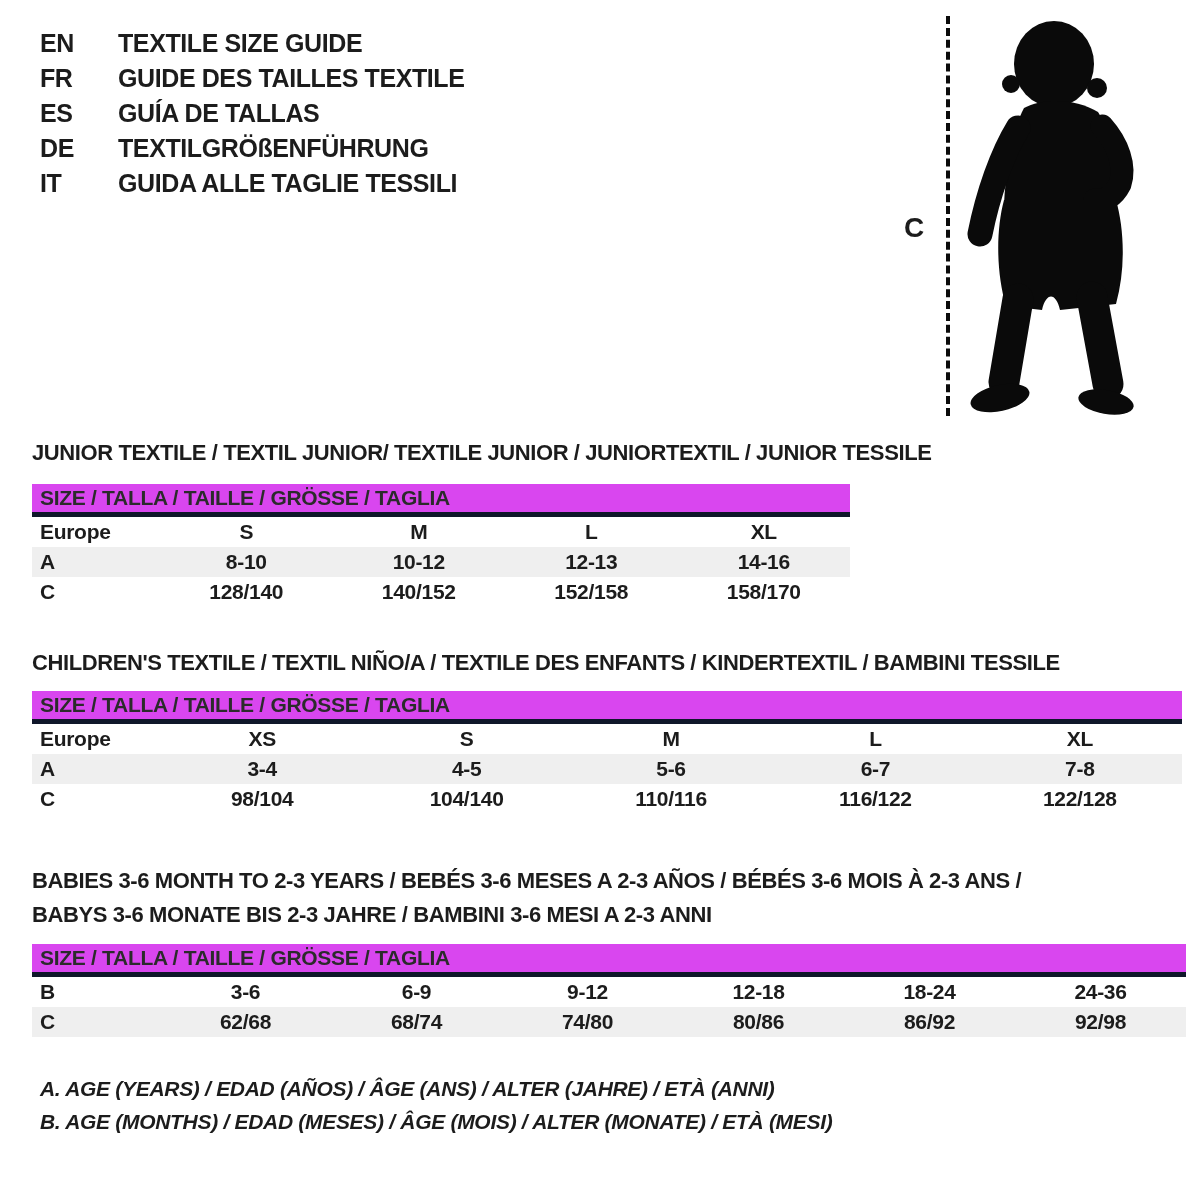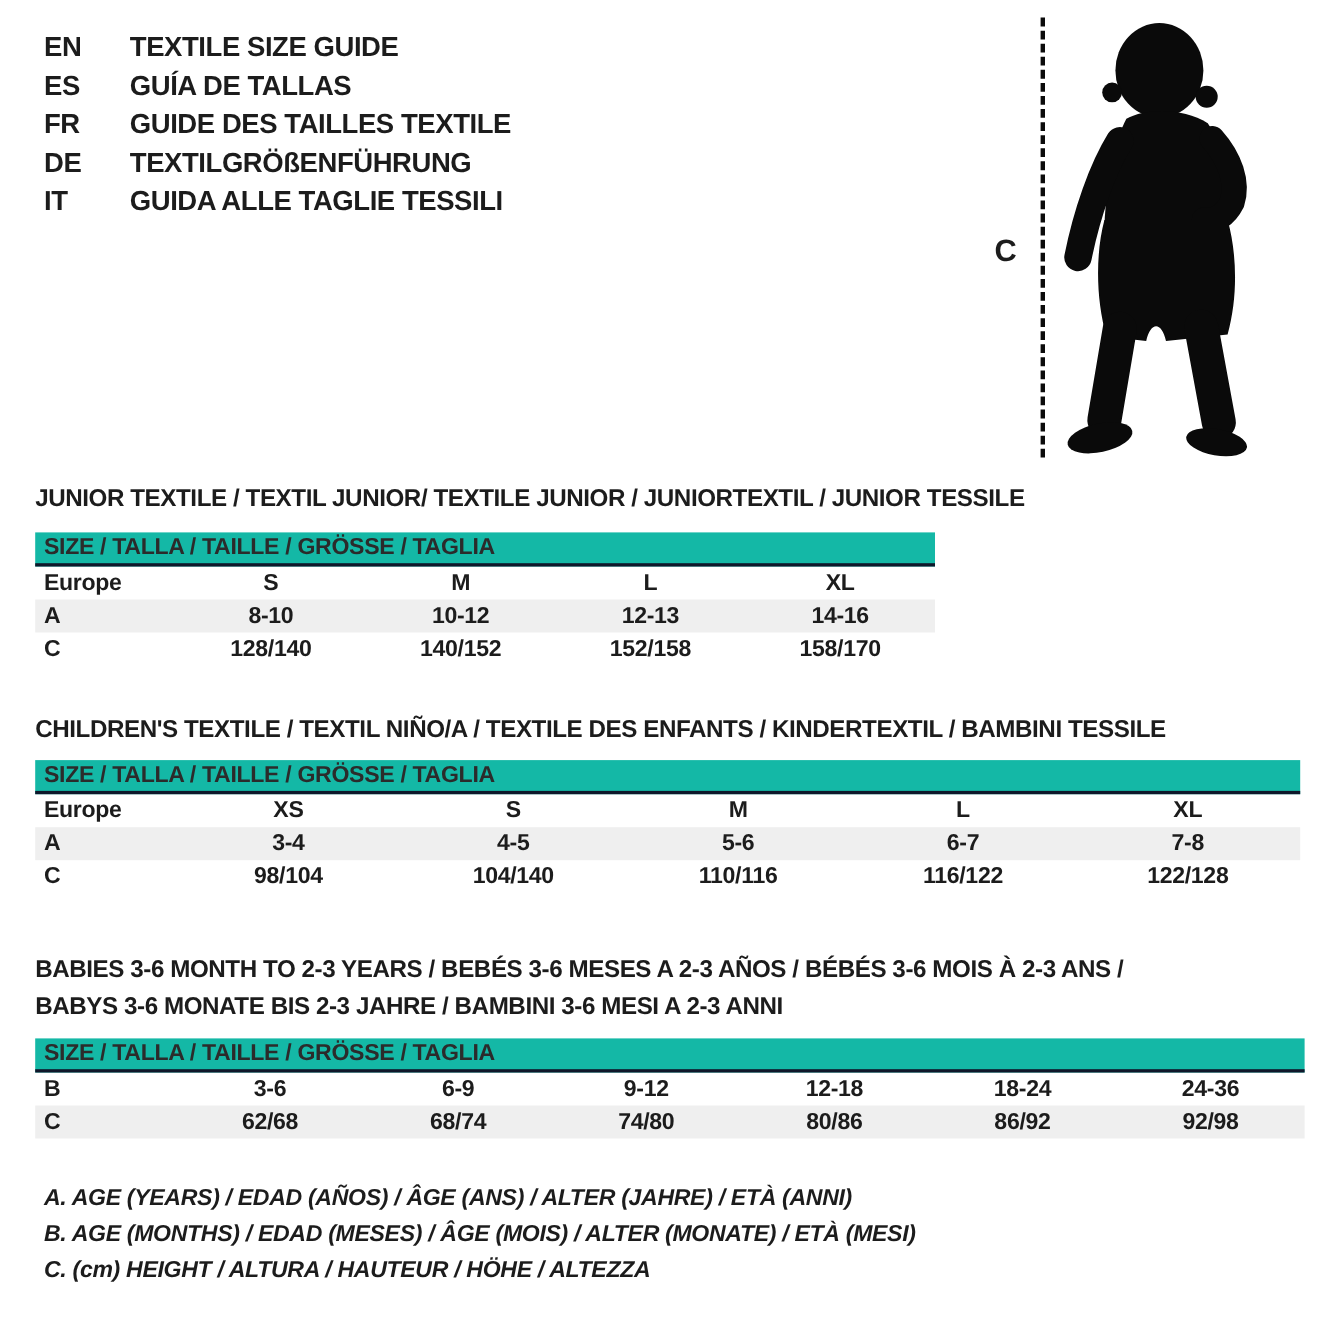--- a/index.html
+++ b/index.html
@@ -18,21 +18,21 @@
 
   
   .measure-line{left:946px;top:16px;height:400px;width:0;border-left:4px dashed #0b0b0b;}
   .measure-label{left:904px;top:212px;font-size:28px;}
   .toddler-svg{left:958px;top:14px;}
 
   
   .section{position:absolute;}
   .tbl-title{font-size:22px;line-height:34px;letter-spacing:-0.4px;white-space:nowrap;}
   .size-band{
-    height:28px;line-height:28px;background:#14b8a6;border-bottom:3px solid #0f172a;
+    height:28px;line-height:28px;background:#d946ef;border-bottom:5px solid #0f172a;
     padding-left:8px;font-size:21px;color:#2b2b2b;letter-spacing:-0.3px;
   }
   .junior .size-band{margin-top:14px;}
   .children .size-band{margin-top:11px;}
   .babies .size-band{margin-top:12px;}
   .trow{display:flex;height:30px;line-height:30px;font-size:21px;letter-spacing:-0.3px;}
   .trow.shade{background:#efefef;}
   .cell{display:block;}
   .cell.lbl{flex:0 0 120px;padding-left:8px;}
   .cell.val{flex:1 1 0;text-align:center;}
@@ -43,26 +43,26 @@
 </style>
 </head>
 <body>
 
 <div class="abs lang-list">
   <div class="lang-row">
     <span class="lang-code">EN</span>
     <span class="lang-label">TEXTILE SIZE GUIDE</span>
   </div>
   <div class="lang-row">
+    <span class="lang-code">FR</span>
+    <span class="lang-label">GUIDE DES TAILLES TEXTILE</span>
+  </div>
+  <div class="lang-row">
     <span class="lang-code">ES</span>
     <span class="lang-label">GUÍA DE TALLAS</span>
-  </div>
-  <div class="lang-row">
-    <span class="lang-code">FR</span>
-    <span class="lang-label">GUIDE DES TAILLES TEXTILE</span>
   </div>
   <div class="lang-row">
     <span class="lang-code">DE</span>
     <span class="lang-label">TEXTILGRÖßENFÜHRUNG</span>
   </div>
   <div class="lang-row">
     <span class="lang-code">IT</span>
     <span class="lang-label">GUIDA ALLE TAGLIE TESSILI</span>
   </div>
 </div>
@@ -160,14 +160,13 @@
     <span class="cell val">74/80</span>
     <span class="cell val">80/86</span>
     <span class="cell val">86/92</span>
     <span class="cell val">92/98</span>
   </div>
 </div>
 
 <div class="abs legend">
   <div class="legend-line">A. AGE (YEARS) / EDAD (AÑOS) / ÂGE (ANS) / ALTER (JAHRE) / ETÀ (ANNI)</div>
   <div class="legend-line">B. AGE (MONTHS) / EDAD (MESES) / ÂGE (MOIS) / ALTER (MONATE) / ETÀ (MESI)</div>
-  <div class="legend-line">C. (cm) HEIGHT / ALTURA / HAUTEUR / HÖHE / ALTEZZA</div>
 </div>
 
 </body></html>

